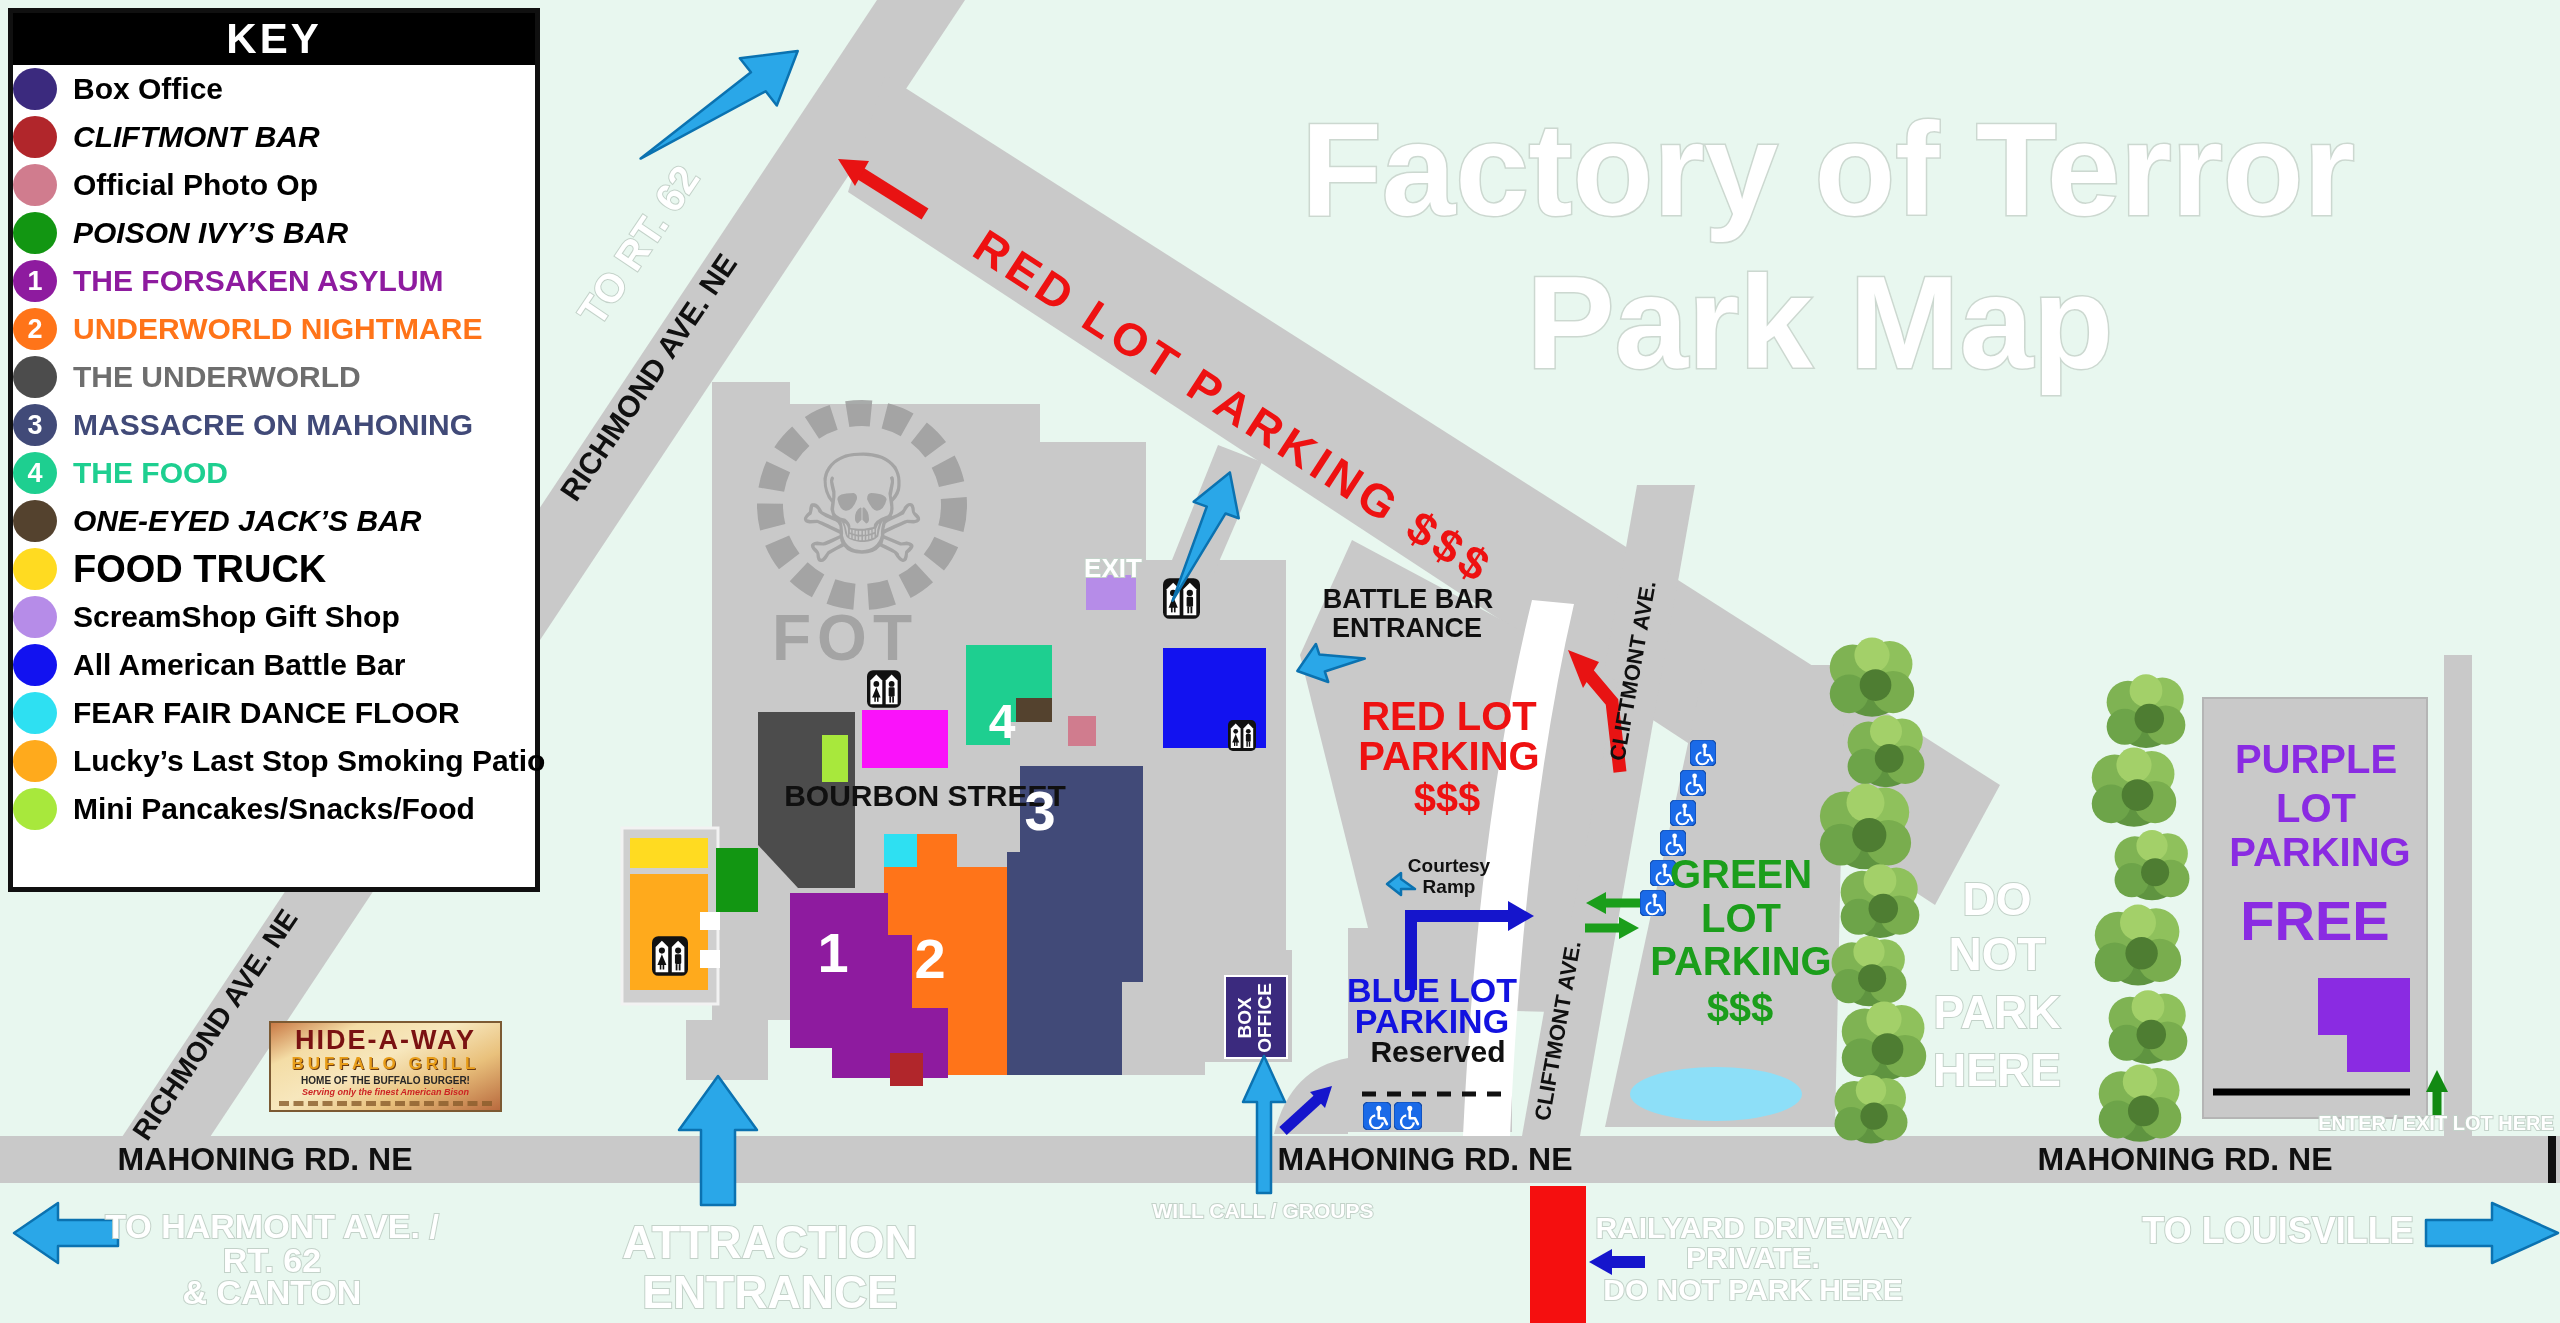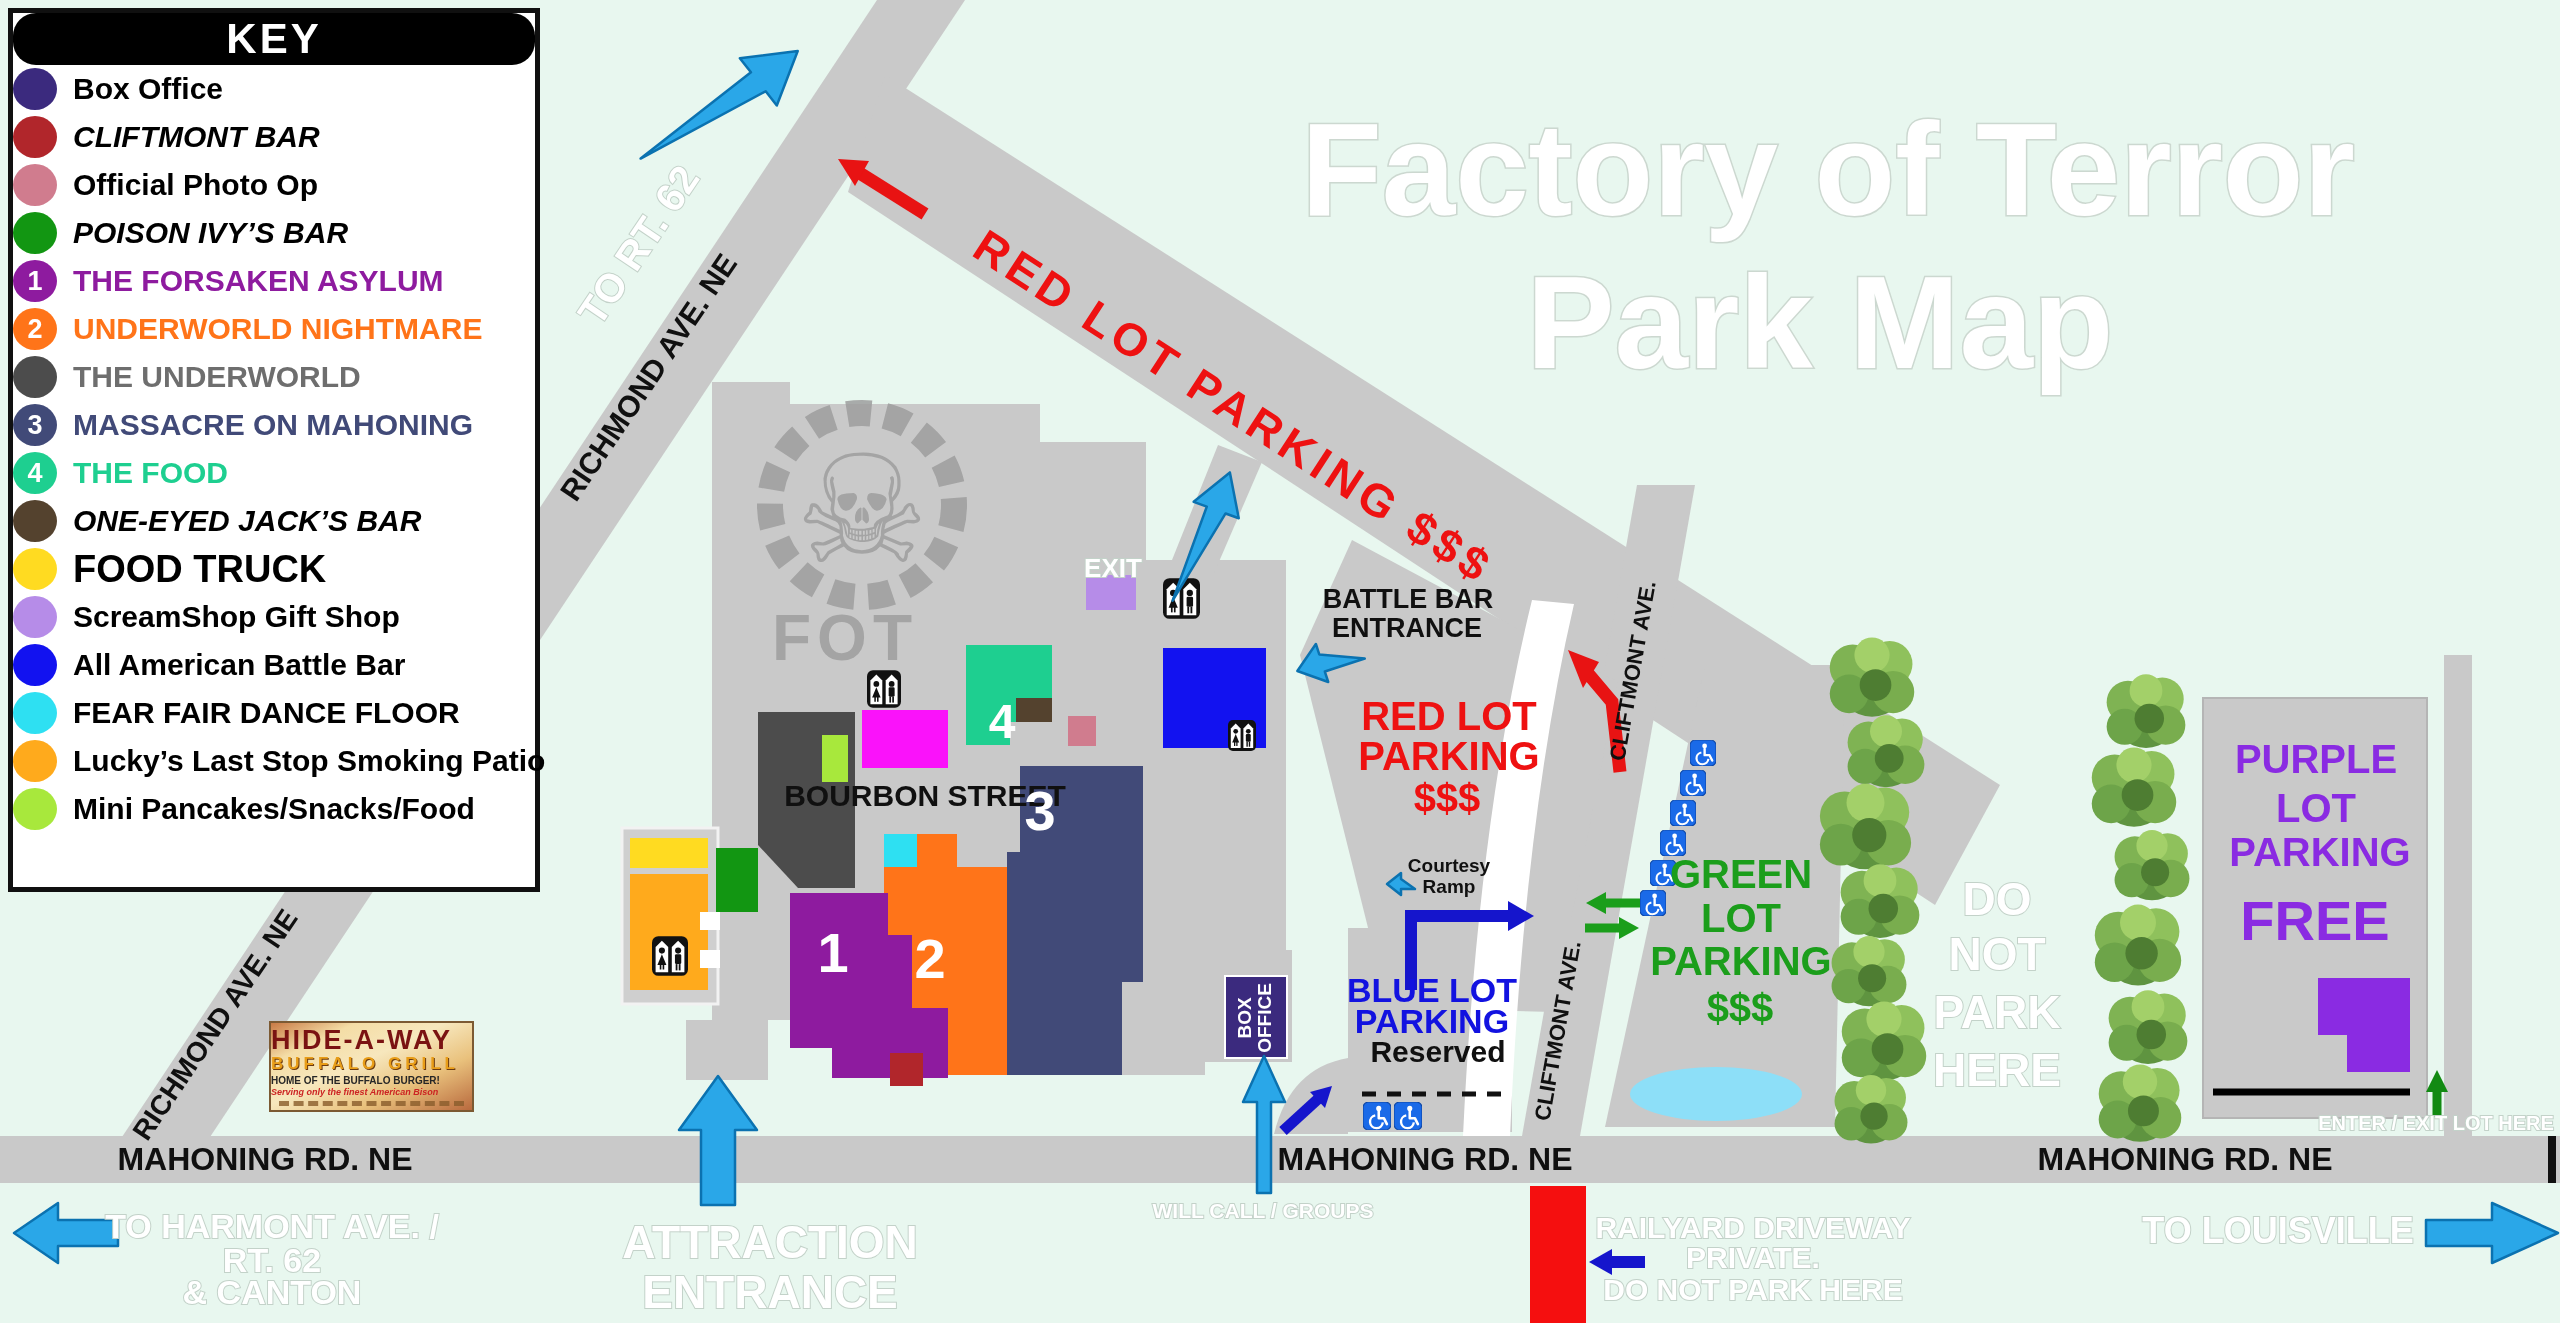--- a/index.html
+++ b/index.html
@@ -3,31 +3,31 @@
 <meta charset="utf-8">
 <style>
   html,body{margin:0;padding:0;background:#e8f7ef;}
   .canvas{position:relative;width:2560px;height:1323px;background:#e8f7ef;overflow:hidden;
           font-family:"Liberation Sans",sans-serif;}
   .map-svg{position:absolute;left:0;top:0;}
   
   .key{position:absolute;left:8px;top:8px;width:532px;height:884px;background:#fff;
        border:5px solid #101010;box-sizing:border-box;z-index:5;}
   .key-header{background:#000;color:#fff;font-weight:bold;font-size:42px;line-height:52px;
-              height:52px;text-align:center;letter-spacing:3px;border-radius:23px;}
+              height:52px;text-align:center;letter-spacing:3px;}
   .krow{display:flex;align-items:center;height:48px;padding-left:0;}
   .swatch{width:44px;height:42px;border-radius:50%;flex:0 0 auto;margin-right:16px;
           display:flex;align-items:center;justify-content:center;}
   .badge{color:#fff;font-weight:bold;font-size:27px;}
   .klabel{font-size:30px;font-weight:bold;color:#000;white-space:nowrap;}
   .klabel.it{font-style:italic;}
   .klabel.lg{font-size:38px;}
   
-  .hideaway{position:absolute;left:269px;top:1021px;width:205px;height:91px;box-sizing:border-box;
-    border:2px solid #7c5a33;z-index:4;
+  .hideaway{position:absolute;left:269px;top:1021px;width:233px;height:91px;box-sizing:border-box;
+    border:2px solid #7c5a33;text-align:center;z-index:4;
     background:linear-gradient(155deg,#c97a45 0%,#f4dda6 22%,#f7e7bd 45%,#e9c17c 70%,#b96a3e 100%);}
   .hw1{font-size:27px;font-weight:bold;color:#7a1212;letter-spacing:2px;line-height:30px;margin-top:2px;}
   .hw2{font-size:17px;font-weight:bold;color:#e89d18;letter-spacing:4px;line-height:18px;
        text-shadow:1px 1px 0 #6b3a10;}
   .hw3{font-size:10px;font-weight:bold;color:#262626;line-height:12px;margin-top:2px;}
   .hw4{font-size:9px;font-style:italic;font-weight:bold;color:#cc2323;line-height:10px;}
   .rope{height:0;border-top:5px dashed #8a5d2c;margin:4px 8px 0 8px;opacity:.8;}
 </style>
 </head>
 <body>

